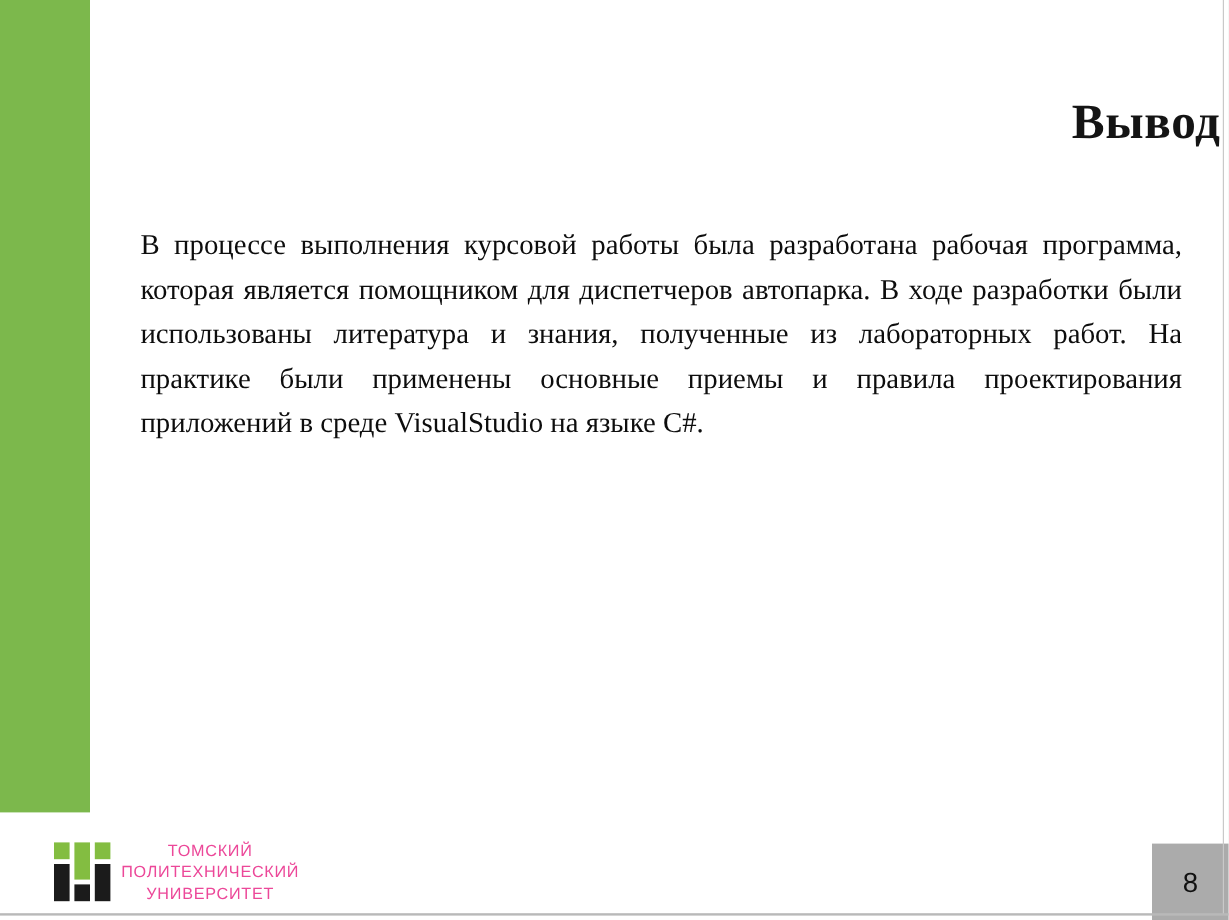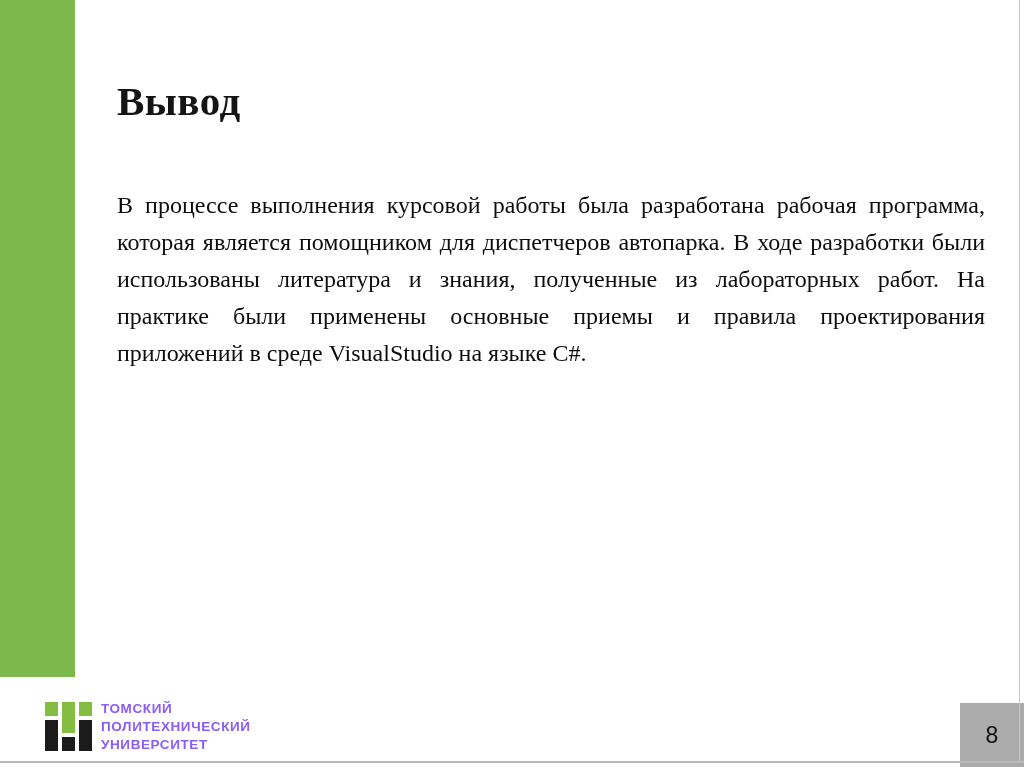--- a/index.html
+++ b/index.html
@@ -17,21 +17,21 @@
   
   .sidebar-bar{
     position:absolute;top:0;left:0;
     width:75px;height:677px;
     background:#7cb84c;
   }
 
   
   .slide-title{
     position:absolute;top:50px;left:117px;width:900px;
-    text-align:left;
+    text-align:right;
     font-size:41px;font-weight:bold;color:#141414;
     letter-spacing:0.5px;
   }
 
   
   .slide-body{
     position:absolute;top:163px;left:117px;width:868px;
     font-size:24px;line-height:37px;color:#0d0d0d;
     text-align:justify;text-align-last:left;
   }
@@ -44,22 +44,22 @@
   .sq-k{background:#1b1b1b;}
   .m1{left:0;   top:0;  width:13px;height:14px;}
   .m2{left:17px;top:0;  width:13px;height:31px;}
   .m3{left:34px;top:0;  width:13px;height:14px;}
   .m4{left:0;   top:18px;width:13px;height:31px;}
   .m5{left:17px;top:35px;width:13px;height:14px;}
   .m6{left:34px;top:18px;width:13px;height:31px;}
   .logo-text{
     position:absolute;left:56px;top:-2px;
     font-family:"Liberation Sans","DejaVu Sans",sans-serif;
-    font-weight:700;font-size:13.5px;line-height:18px;
-    color:#8b5cf6;letter-spacing:0.6px;white-space:nowrap;
+    font-weight:400;font-size:13.5px;line-height:18px;
+    color:#ec4899;letter-spacing:0.6px;white-space:nowrap;text-align:center;
   }
 
   
   .page-badge{
     position:absolute;left:960px;top:703px;
     width:64px;height:64px;
     background:#ababab;
     display:flex;align-items:center;justify-content:center;
     font-family:"Liberation Sans","DejaVu Sans",sans-serif;
     font-size:23px;color:#111111;

